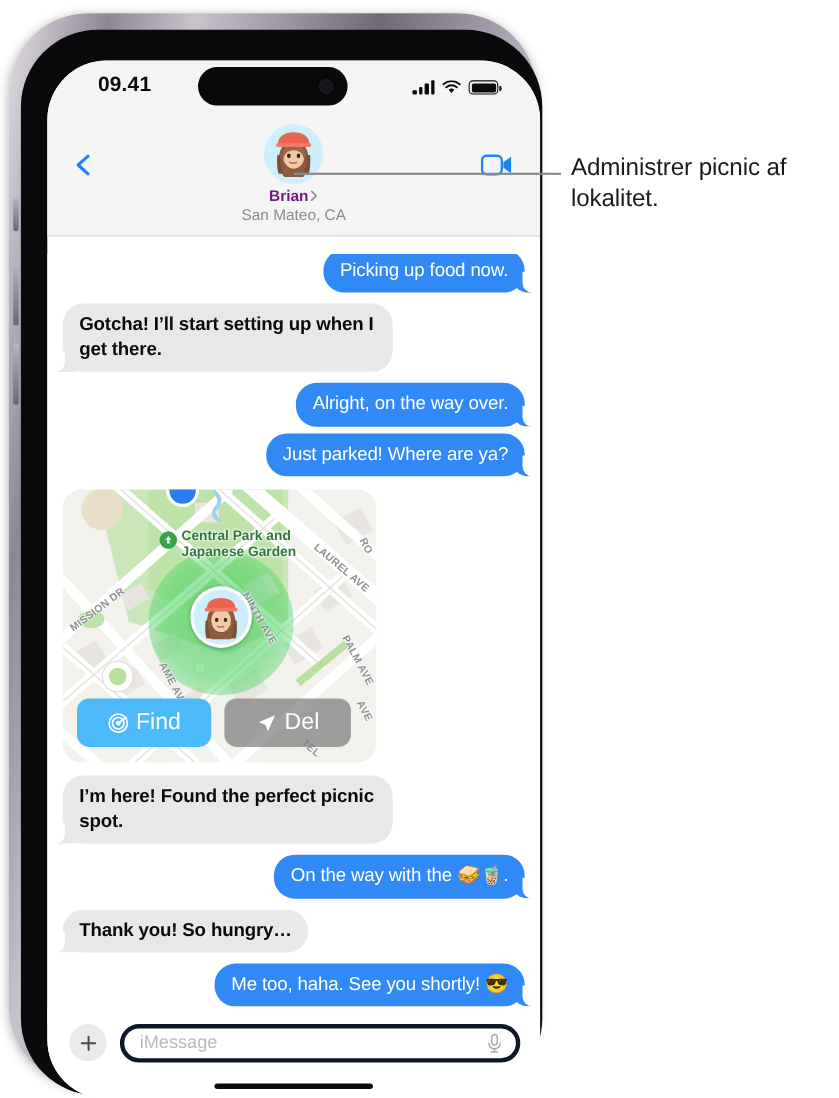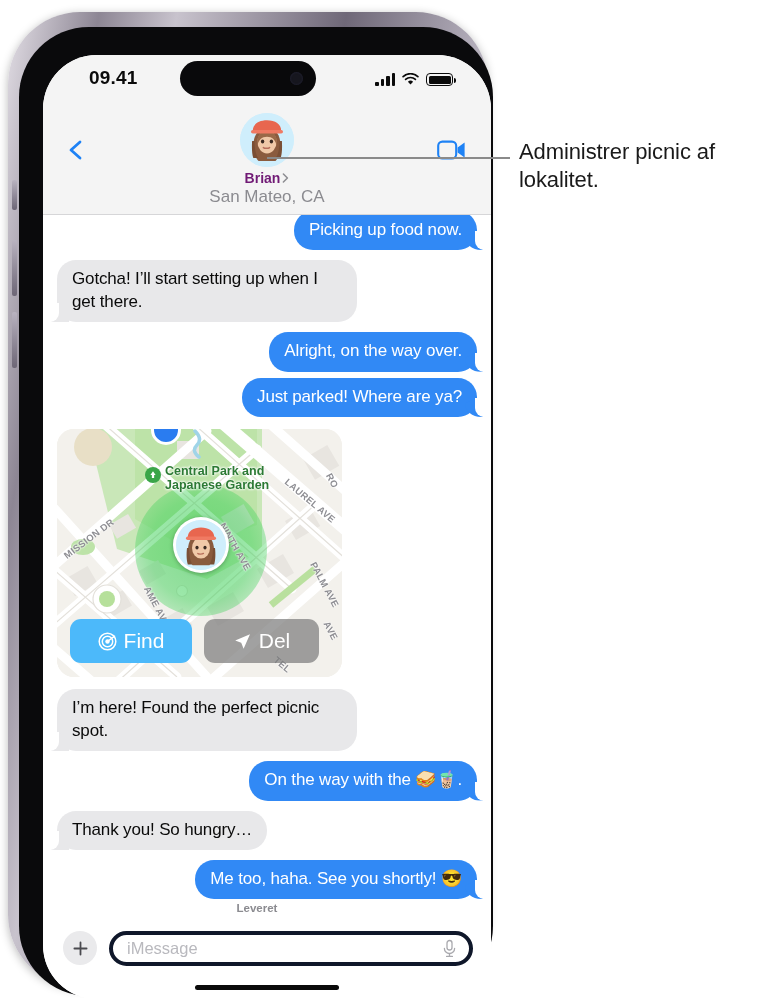--- a/index.html
+++ b/index.html
@@ -100,30 +100,30 @@
   }
   .avatar {
     width: 54px; height: 54px; border-radius: 50%;
     background: #cfeefc; position: relative; overflow: hidden;
   }
   .contact-row {
     display: flex; align-items: center; gap: 2px; margin-top: 3px;
   }
   .contact-name { font-size: 14px; font-weight: 600; color: #701a75; }
   .name-chevron { width: 7px; height: 10px; }
-  .contact-loc { font-size: 17px; color: #8b8b90; margin-top: 1px; }
+  .contact-loc { font-size: 14px; color: #8b8b90; margin-top: 1px; }
 
   
   .convo {
-    position: absolute; left: 0; top: 160px; width: 448px; height: 700px;
+    position: absolute; left: 0; top: 176px; width: 448px; height: 700px;
     background: #ffffff; overflow: hidden;
   }
   .msg-row { display: flex; padding: 0 14px; margin-top: 10px; }
   .msg-row.out { justify-content: flex-end; }
-  .msg-row.in  { justify-content: flex-start; }
+  .msg-row.in  { justify-content: flex-start; font-weight: bold; }
   .bubble {
     position: relative; max-width: 283px;
     padding: 8px 15px 9px; border-radius: 19px;
     font-size: 17px; line-height: 1.32; letter-spacing: -.15px;
   }
   .bubble.out { background: #3189f5; color: #fff; }
   .bubble.in  { background: #e8e8ea; color: #0a0a0a; }
   .bubble.out::after {
     content:""; position:absolute; right:-6px; bottom:0;
     width:18px; height:19px; background:#3189f5;

